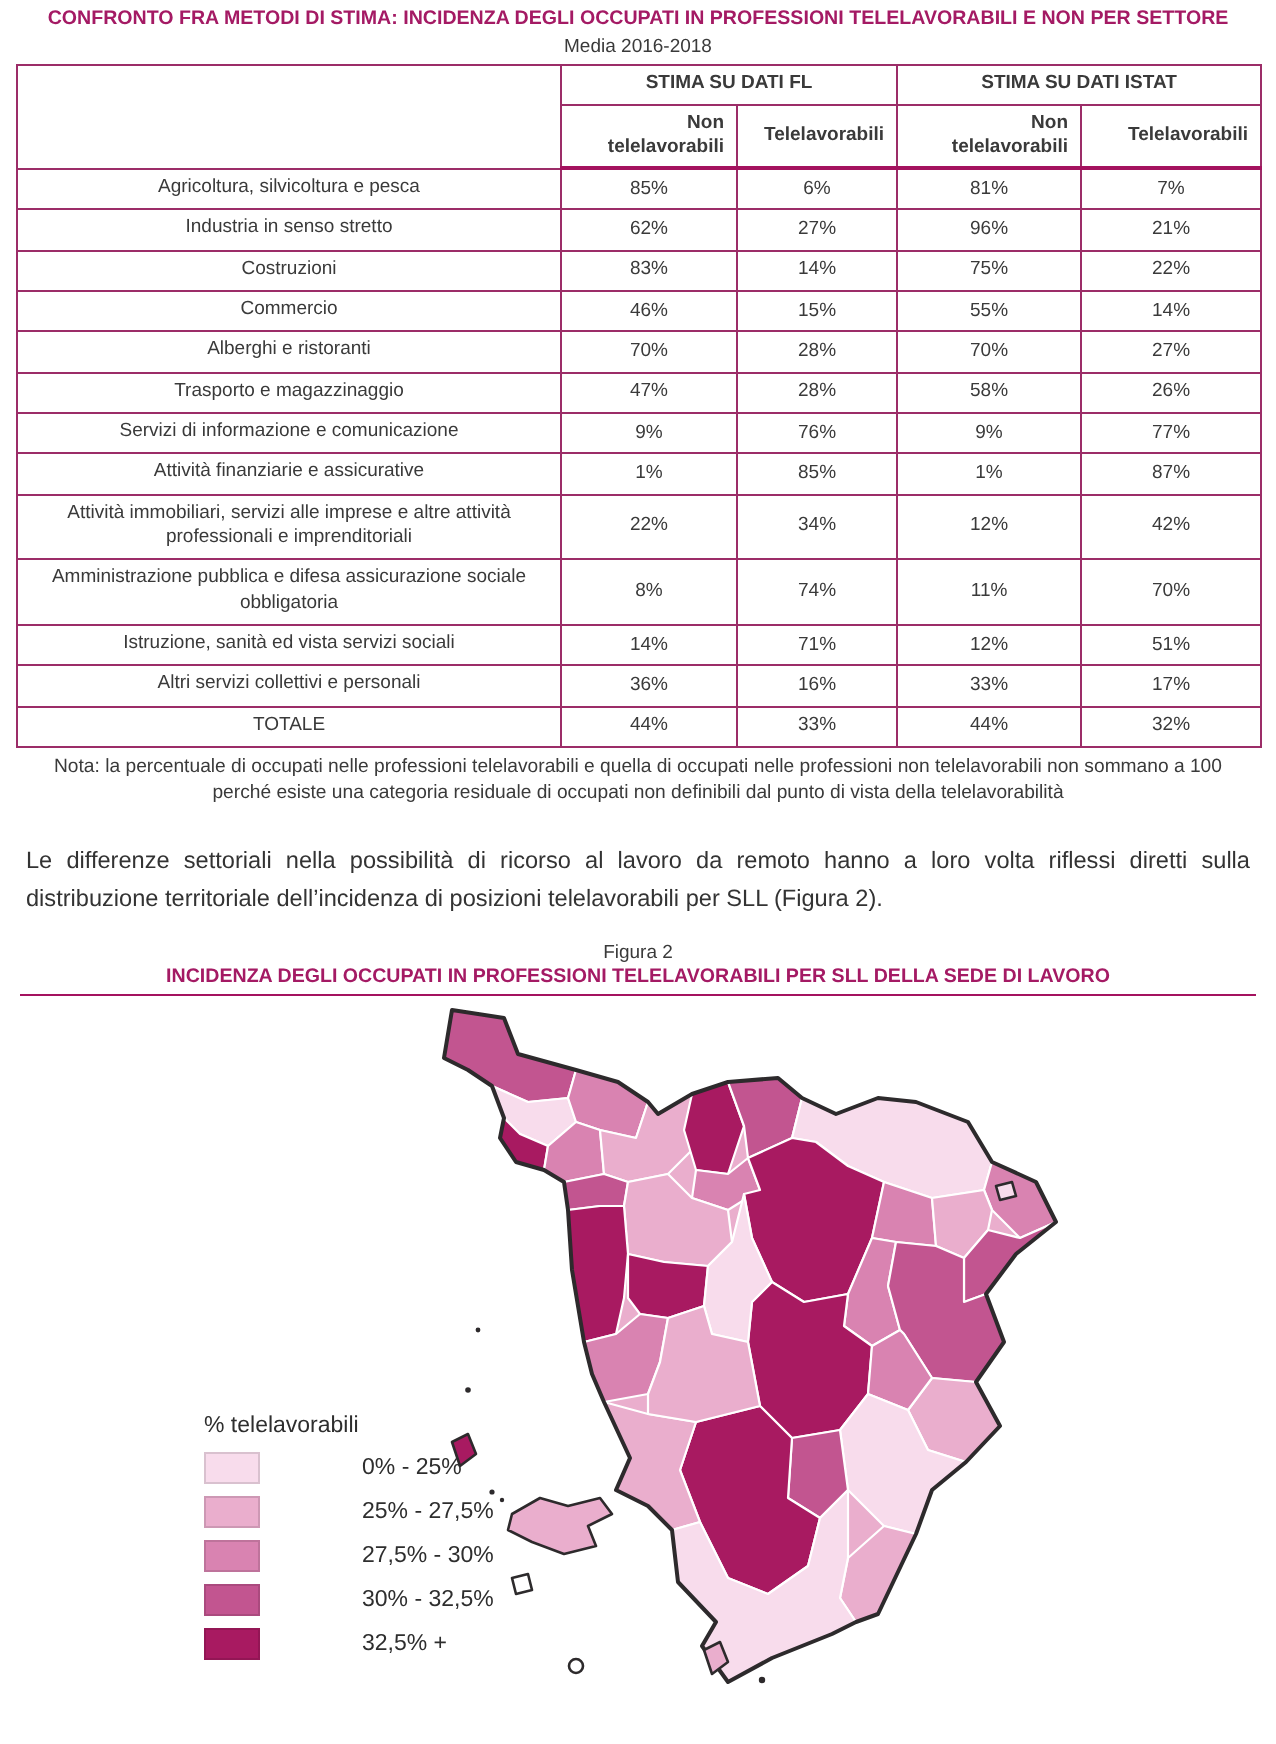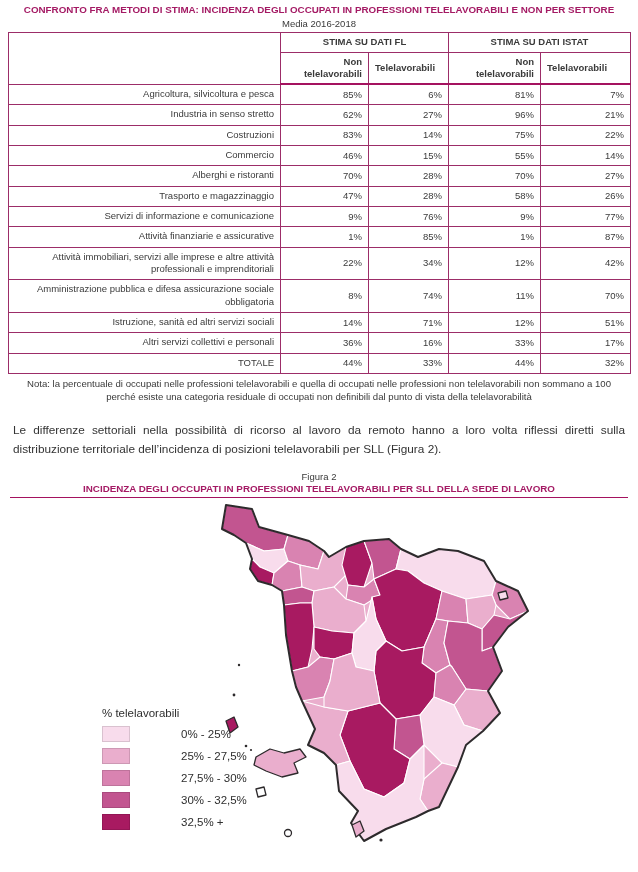--- a/index.html
+++ b/index.html
@@ -17,25 +17,25 @@
     border-collapse:collapse; table-layout:fixed;
     margin:1px 8px 0 8px; width:622px;
     font-size:9.5px; color:#3a3a3a;
   }
   table.data col.c0{width:272px;} table.data col.c1{width:88px;}
   table.data col.c2{width:80px;} table.data col.c3{width:92px;} table.data col.c4{width:90px;}
   table.data th, table.data td{ border:1px solid #9c2d68; padding:3px 6px 4px 6px; }
   table.data thead th{ font-weight:bold; line-height:1.25; }
   th.group{ text-align:center; padding-top:2px; padding-bottom:2px;}
   th.sub-r{ text-align:right; }
-  th.sub-c{ text-align:left; }
+  th.sub-c{ text-align:right; }
   thead tr.subrow th{ border-bottom:2.5px solid #a4125f; }
   th.corner{ border-bottom:2.5px solid #a4125f; }
-  td.lbl{ text-align:right; line-height:1.3;}
-  td.val{ text-align:right; }
+  td.lbl{ text-align:center; line-height:1.3;}
+  td.val{ text-align:center; }
 
   .note{
     text-align:center; font-size:9.6px; line-height:1.35; color:#3a3a3a;
     margin:4px 18px 0 18px;
   }
   .paragraph{
     font-size:11.8px; line-height:1.6; text-align:justify; color:#333333;
     margin:17px 13px 0 13px;
   }
   .fig-head{ text-align:center; margin-top:12px;}
@@ -150,21 +150,21 @@
         <td class="val">42%</td>
       </tr>
       <tr>
         <td class="lbl">Amministrazione pubblica e difesa assicurazione sociale obbligatoria</td>
         <td class="val">8%</td>
         <td class="val">74%</td>
         <td class="val">11%</td>
         <td class="val">70%</td>
       </tr>
       <tr>
-        <td class="lbl">Istruzione, sanità ed altri servizi sociali</td>
+        <td class="lbl">Istruzione, sanità ed vista servizi sociali</td>
         <td class="val">14%</td>
         <td class="val">71%</td>
         <td class="val">12%</td>
         <td class="val">51%</td>
       </tr>
       <tr>
         <td class="lbl">Altri servizi collettivi e personali</td>
         <td class="val">36%</td>
         <td class="val">16%</td>
         <td class="val">33%</td>

